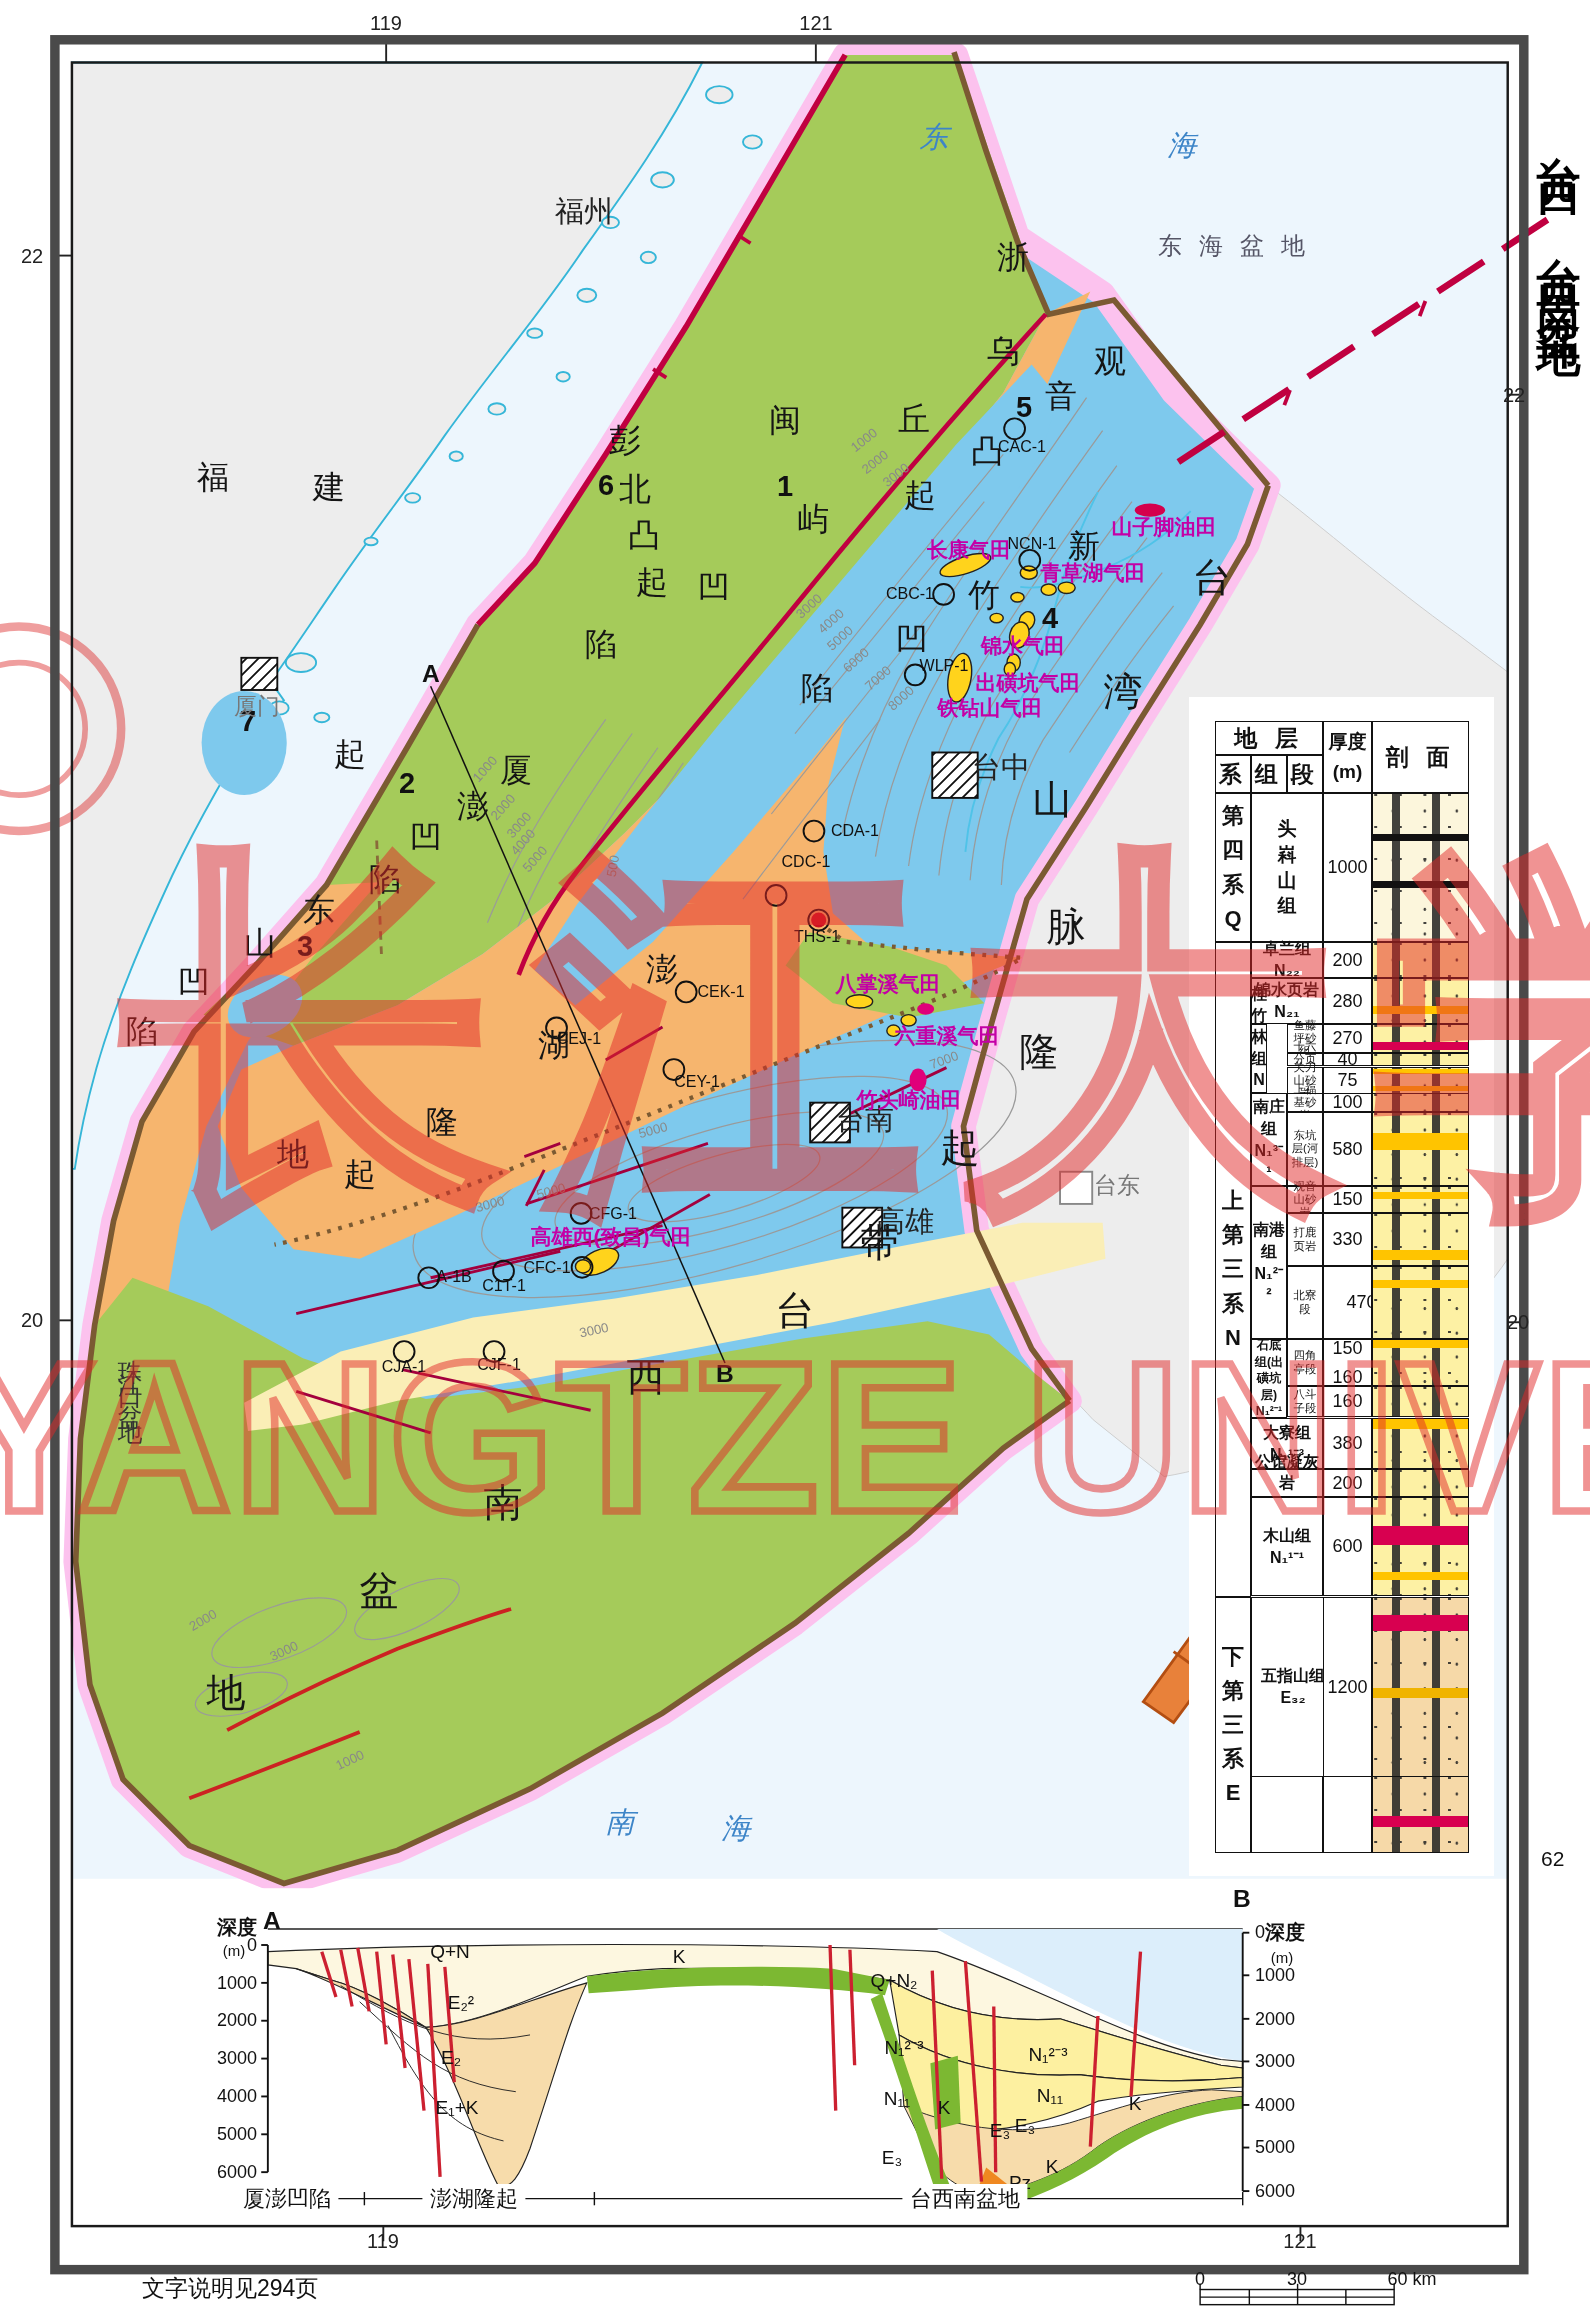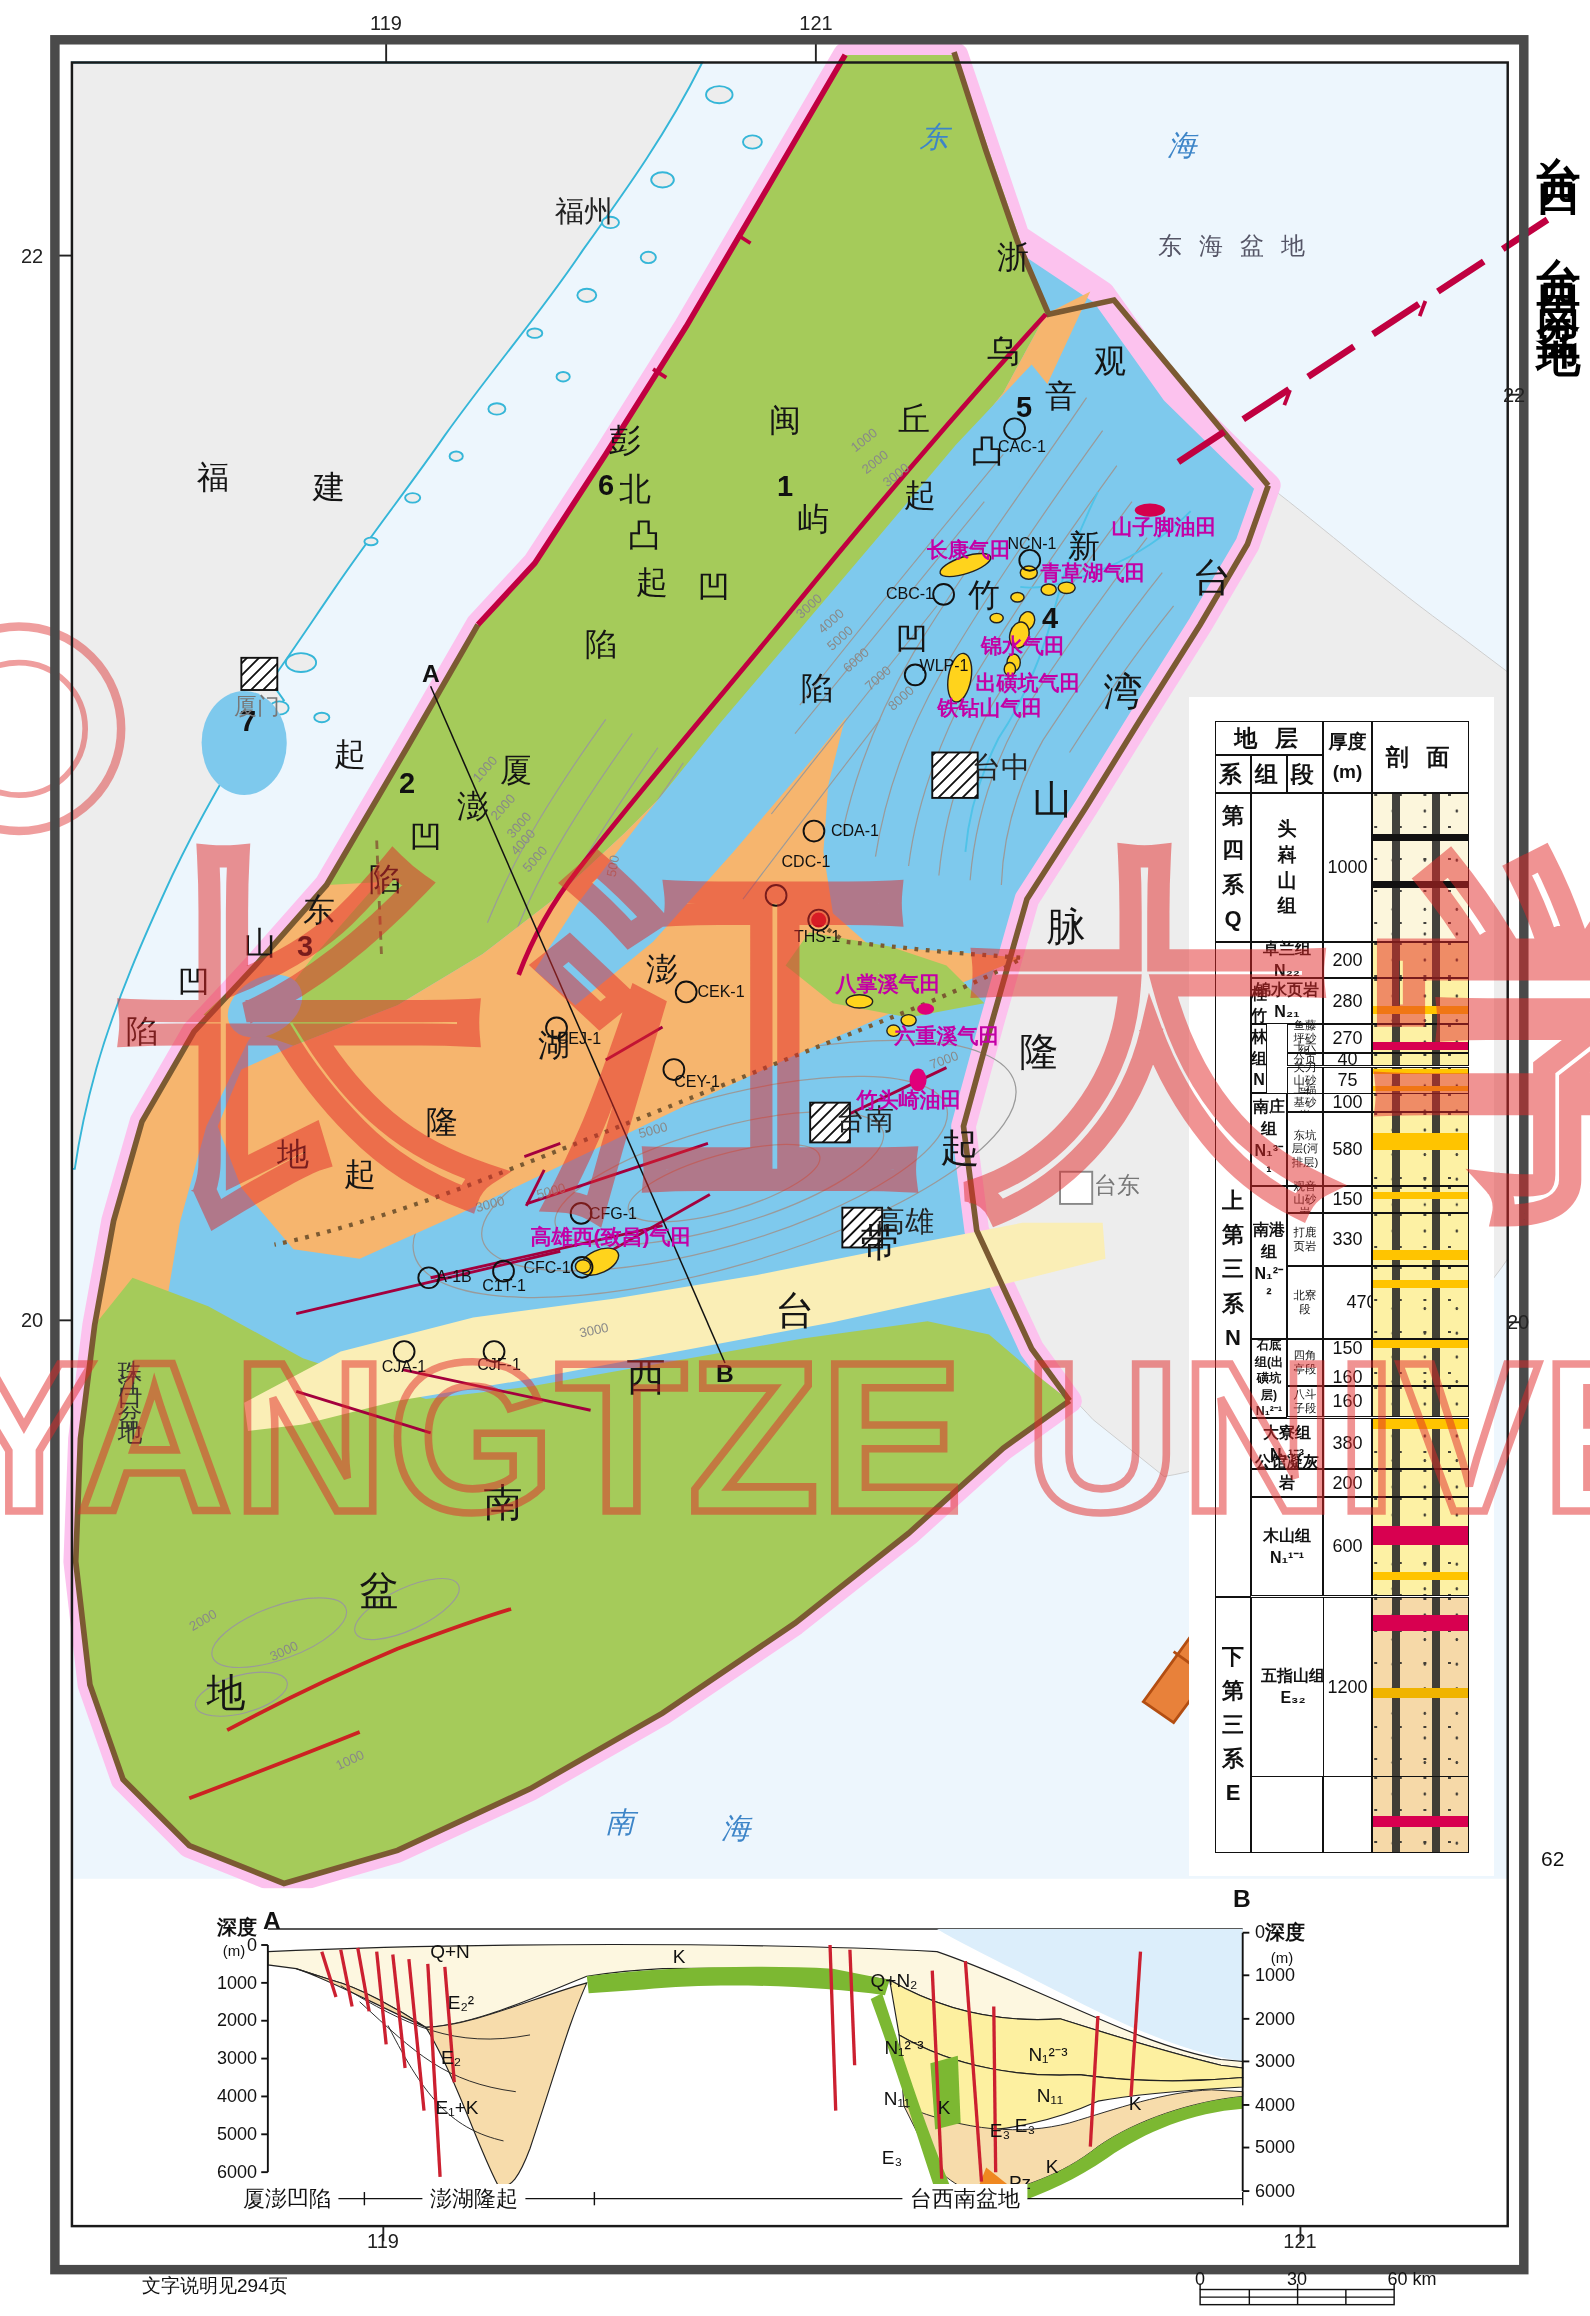--- a/index.html
+++ b/index.html
@@ -23,21 +23,21 @@
   .axs{font-size:15px;color:#111;}
   .axl{font-size:18px;color:#111;transform:translate(-100%,-50%);}
   .axr{font-size:18px;color:#111;transform:translate(0,-50%);}
   .sec{font-size:19px;color:#111;}
   .zone{font-size:22px;color:#111;background:#fff;padding:0 7.6px;}
   .sb{font-size:18px;color:#111;}
   .vert{writing-mode:vertical-rl;font-size:24.6px;color:#333;letter-spacing:15px;font-family:"Liberation Serif",serif;}
   #side-title{position:absolute;left:1529px;top:121px;writing-mode:vertical-rl;font-size:44px;font-weight:bold;
       letter-spacing:19px;color:#000;font-family:"Liberation Serif",serif;z-index:12;}
   #page-num{position:absolute;left:1541px;top:1847px;font-size:21px;color:#111;z-index:12;}
-  #footer{position:absolute;left:142px;top:2273px;font-size:19px;color:#111;z-index:12;}
+  #footer{position:absolute;left:142px;top:2273px;font-size:23px;color:#111;z-index:12;}
   
   .tcell{position:absolute;box-sizing:border-box;border:1.3px solid #111;background:#fff;
      display:flex;align-items:center;justify-content:center;text-align:center;color:#111;z-index:20;}
   .thdr{font-size:23px;font-weight:bold;letter-spacing:5.7px;}
   .tsys{font-size:22px;font-weight:bold;white-space:pre-line;line-height:1.55;word-break:break-all;}
   .tgrp{font-size:16px;font-weight:bold;white-space:pre-line;line-height:1.35;word-break:break-all;padding:0.9px;}
   .tmem{font-size:11.4px;line-height:1.15;word-break:break-all;padding:0.9px;}
   .tthk{font-size:18px;white-space:pre-line;line-height:1.6;}
   .tlith{border:1.3px solid #111;}
   .lithdots{position:absolute;inset:0;

